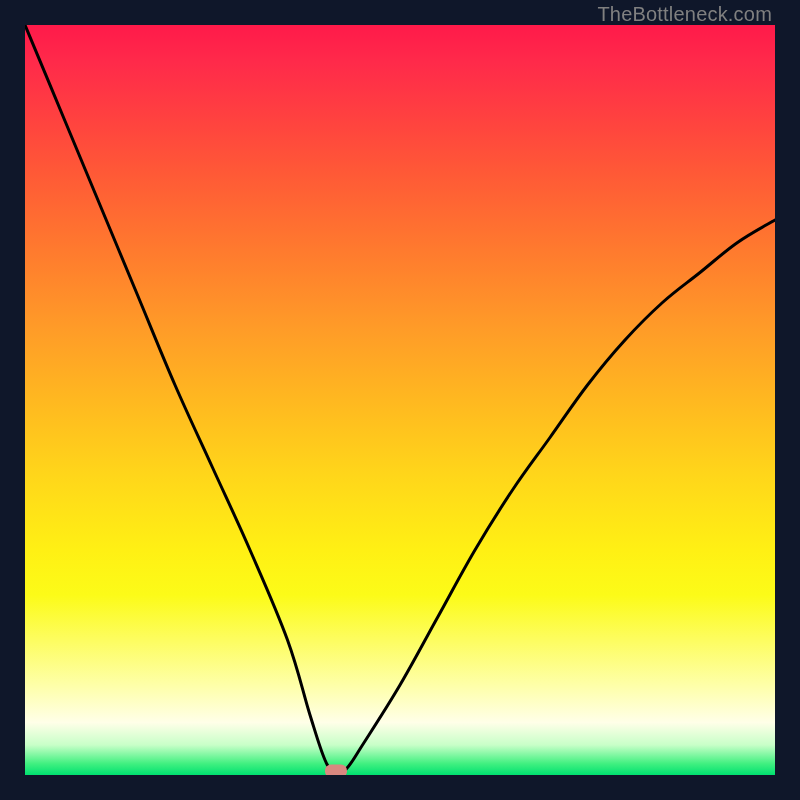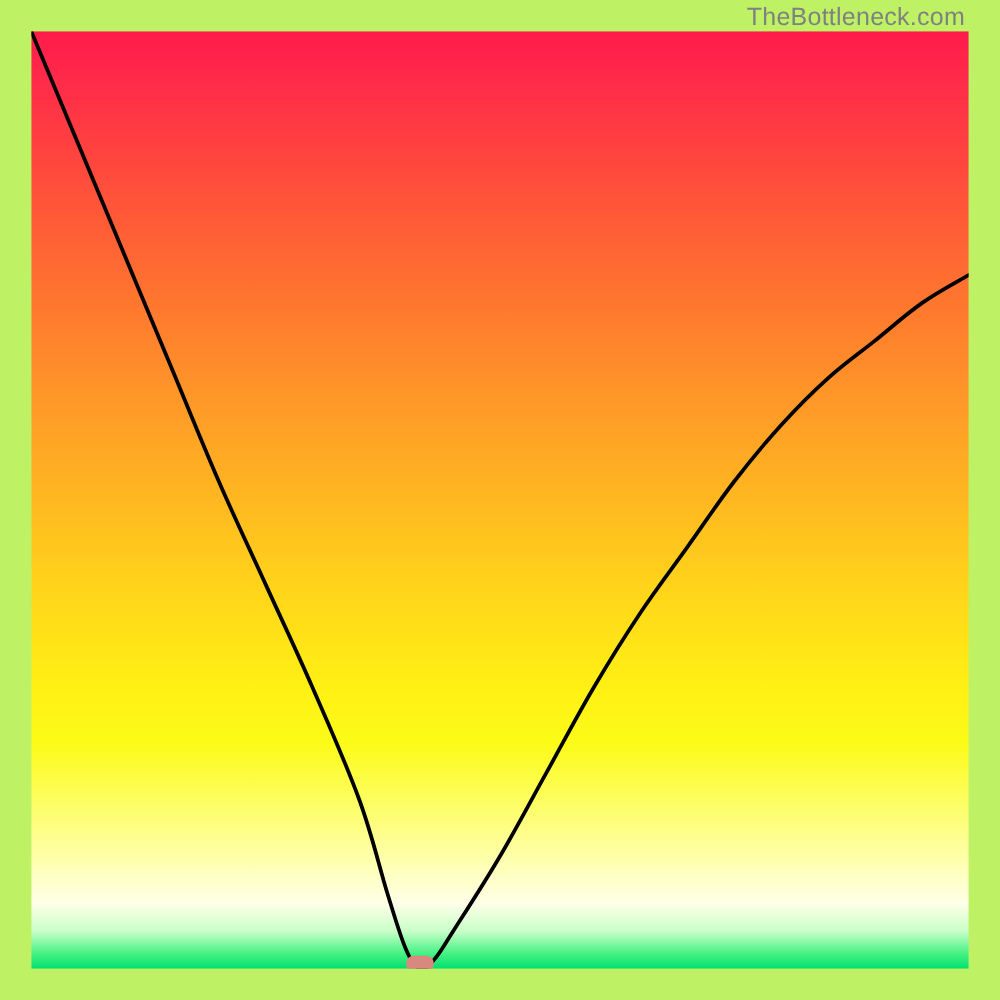--- a/index.html
+++ b/index.html
@@ -6,21 +6,21 @@
   body {
     width: 800px;
     height: 800px;
     background: #000;
     position: relative;
     font-family: Arial, Helvetica, sans-serif;
   }
   .outer {
     position: absolute;
     inset: 0;
-    background: #bef264;
+    background: #0f172a;
     padding-left: 28px;
   }
   .plot-area {
     position: absolute;
     left: 25px;
     top: 25px;
     width: 750px;
     height: 750px;
     overflow: hidden;
   }

